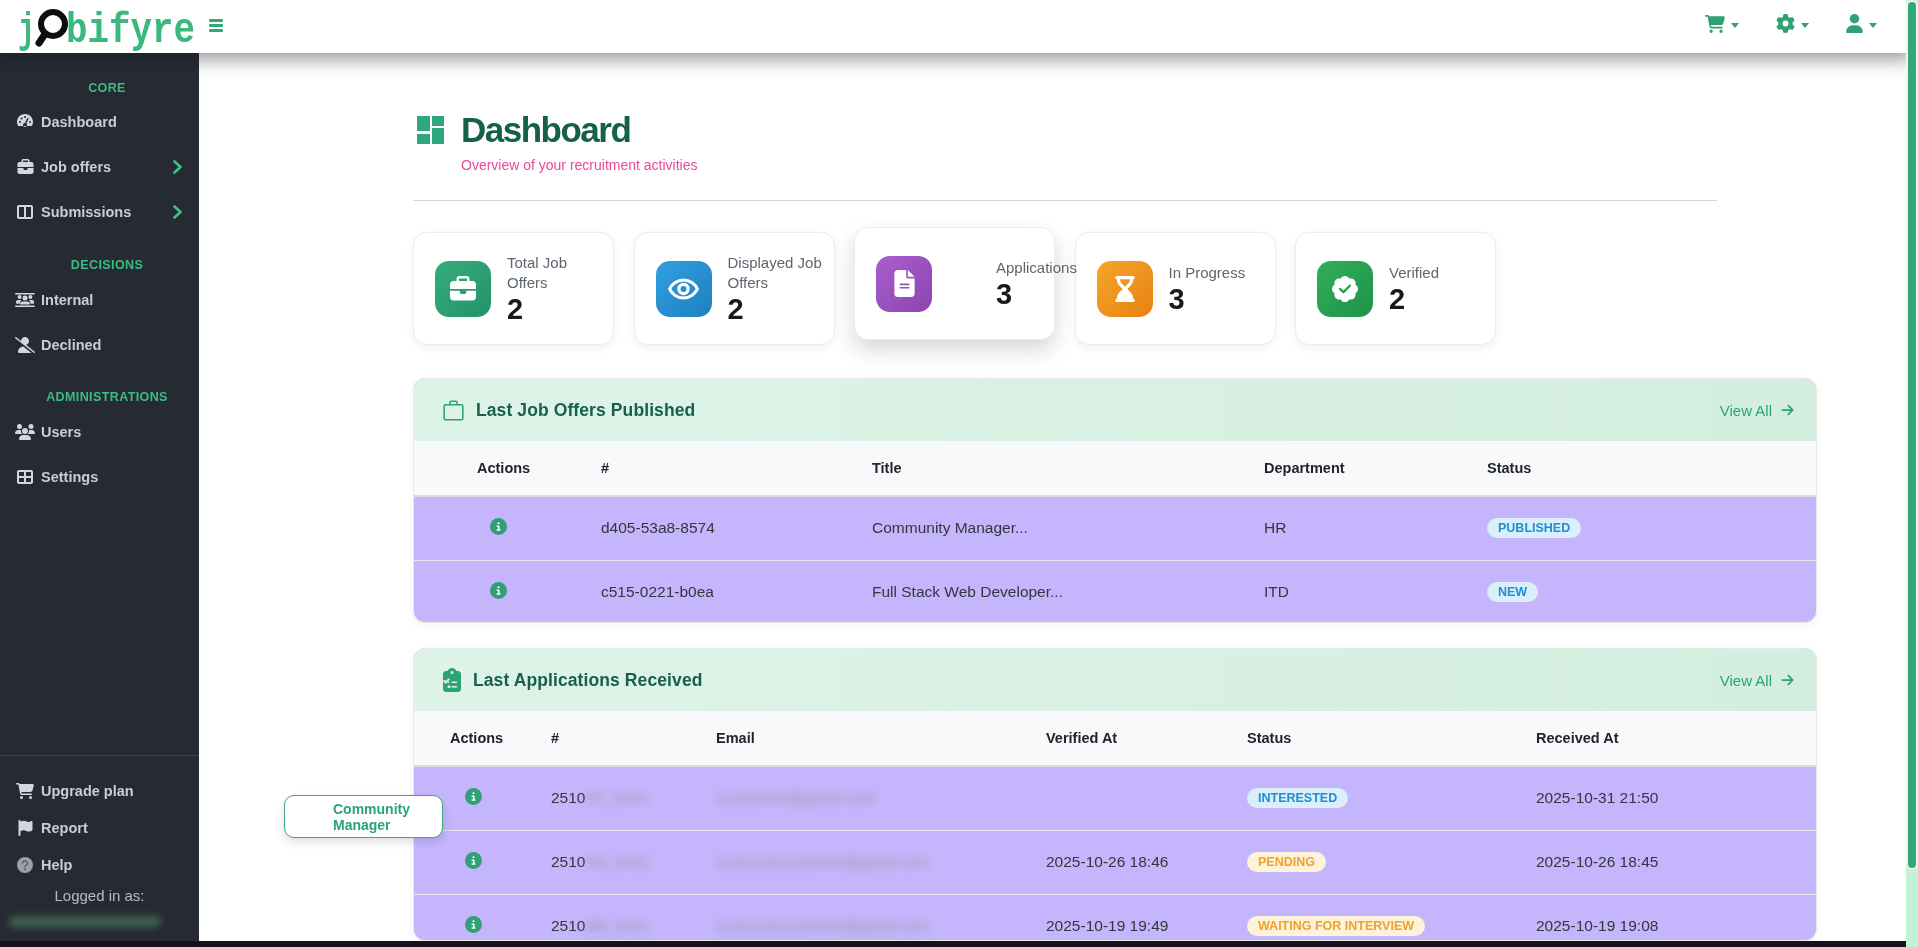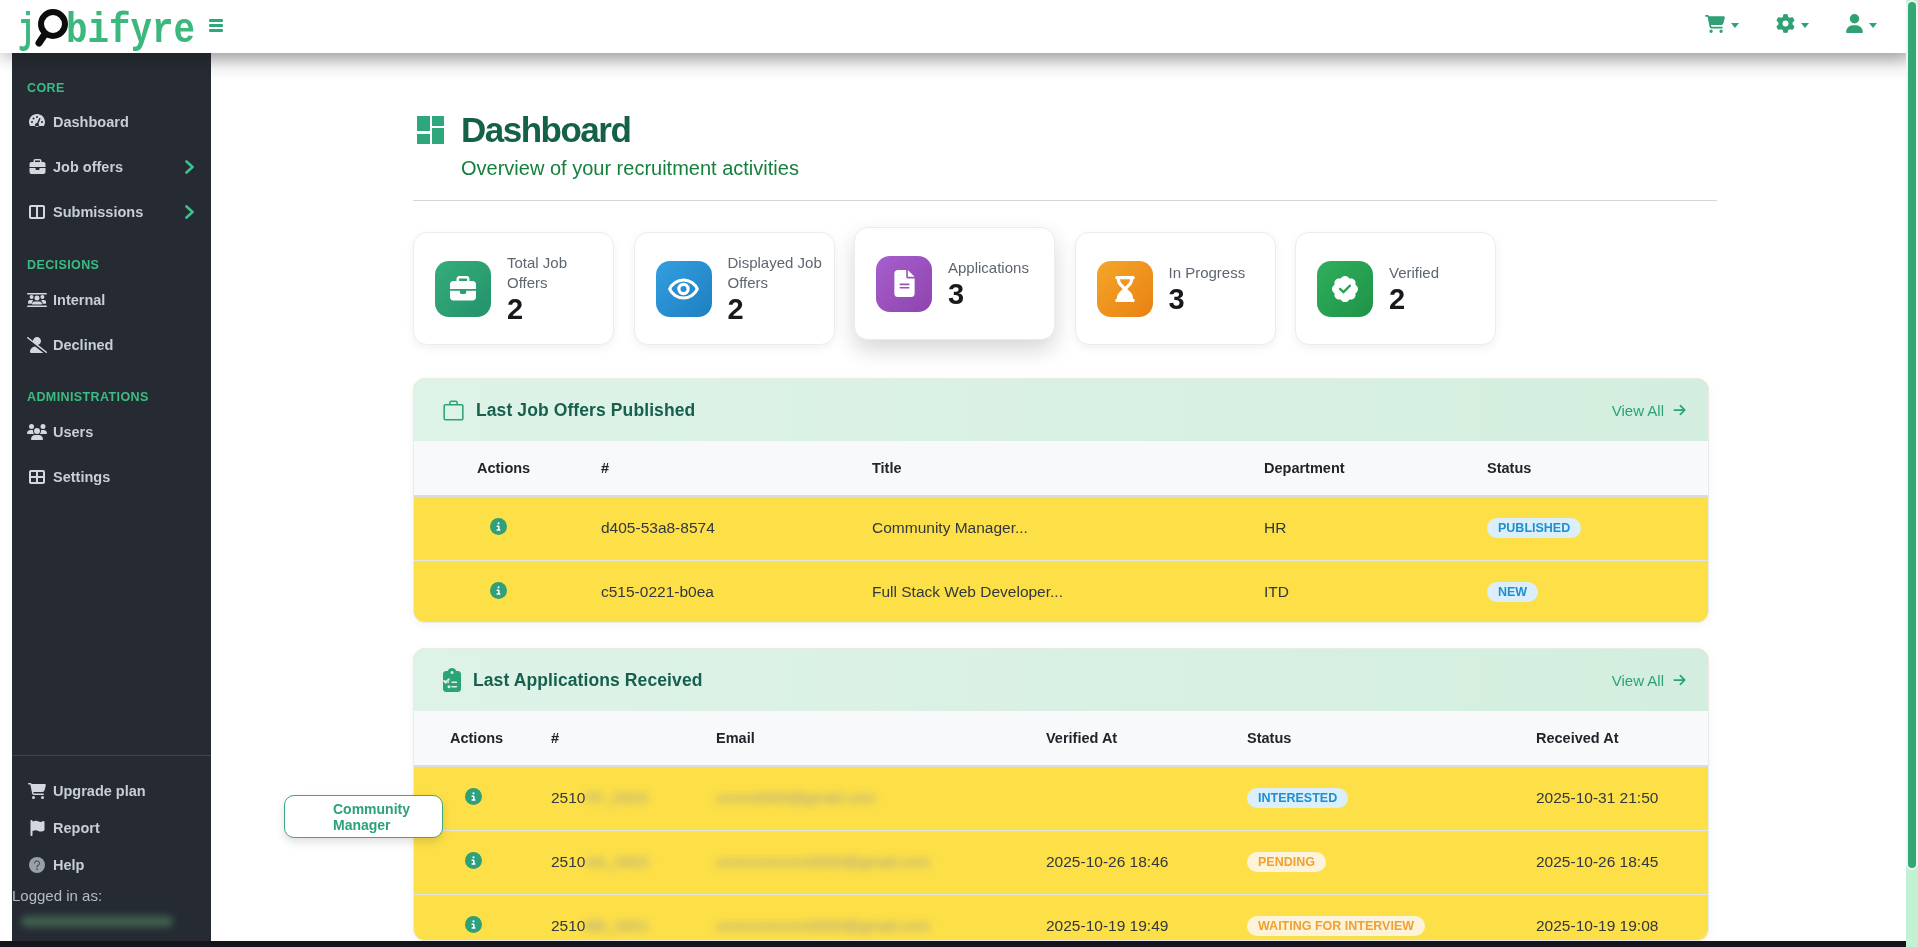--- a/index.html
+++ b/index.html
@@ -5,54 +5,54 @@
 * { margin:0; padding:0; box-sizing:border-box; }
 html,body { width:1918px; height:947px; overflow:hidden; font-family:"Liberation Sans", sans-serif; background:#fff; }
 .topbar { position:absolute; left:0; top:0; width:1906px; height:53px; background:#fff; z-index:30; box-shadow:0 6px 14px rgba(0,0,0,.22); }
 .logo { position:absolute; left:0; top:2px; height:50px; }
 .burger { position:absolute; left:209px; top:19px; width:14px; }
 .burger div { height:2.6px; background:#2fa879; margin-bottom:2.6px; border-radius:1px; }
 .topicons { position:absolute; right:29px; top:14px; display:flex; gap:37px; align-items:center; }
 .topicon { display:flex; align-items:center; gap:6px; color:#2fa174; }
 .caret { width:0; height:0; border-left:4px solid transparent; border-right:4px solid transparent; border-top:5px solid #2fa174; margin-top:4px; }
 
-.sidebar { position:absolute; left:12px; top:53px; width:199px; height:888px; background:#262b33; z-index:20; color:#c9ced6; }
+.sidebar { position:absolute; left:0; top:53px; width:199px; height:888px; background:#262b33; z-index:20; color:#c9ced6;text-align:center; }
 .sb-head { font-size:12.5px; font-weight:bold; color:#3abd82; letter-spacing:.4px; margin:0 0 0 15px; }
 .sb-item { display:flex; align-items:center; height:45px; padding-left:15px; font-size:14.5px; font-weight:600; color:#c9ced6; position:relative; }
 .sb-item .ic { width:20px; margin-right:6px; display:flex; justify-content:center; }
 .sb-item .chev { position:absolute; right:17px; top:16px; }
 .sb-sep { border-top:1px solid #40454d; margin:0; }
 .sb-bottom { position:absolute; left:0; top:702px; width:100%; }
 .logged { font-size:15px; color:#b6bbc2; margin-top:4px; }
 .redact { margin:12px 0 0 9px; width:152px; height:11px; background:#40604e; border-radius:6px; filter:blur(3.5px); }
 
 .main { position:absolute; left:199px; top:53px; width:1707px; height:888px; background:#fff; overflow:hidden; }
 .topshadow { position:absolute; left:0; top:0; width:100%; height:28px; background:linear-gradient(to bottom, rgba(95,95,100,.26), rgba(120,120,125,.08) 55%, rgba(255,255,255,0)); pointer-events:none; z-index:5; }
 
 .content { position:absolute; left:214px; top:0; width:1304px; }
 .pg-title { position:absolute; left:4px; top:57px; display:flex; align-items:center; gap:17px; }
 .pg-title h1 { font-size:35px; color:#156049; font-weight:bold; letter-spacing:-1.5px; }
-.pg-sub { position:absolute; left:48px; top:104px; font-size:20px; color:#15803d; }
+.pg-sub { position:absolute; left:48px; top:104px; font-size:14px; color:#ec4899; }
 .pg-hr { position:absolute; left:0; top:147px; width:1304px; border-top:1px solid #d5d5d5; }
 
 .cards { position:absolute; left:0; top:179px; width:1304px; display:flex; gap:19.5px; }
 .card { width:201px; height:113px; background:#fff; border:1px solid #ececec; border-radius:14px; box-shadow:0 3px 10px rgba(0,0,0,.06); display:flex; align-items:center; padding-left:21px; }
-.card.hover { transform:translateY(-5px); box-shadow:0 10px 22px rgba(0,0,0,.16); }
+.card.hover { transform:translateY(-5px); box-shadow:0 10px 22px rgba(0,0,0,.16);gap:48px; }
 .tile { width:56px; height:56px; border-radius:14px; display:flex; align-items:center; justify-content:center; flex:none; }
 .cinfo { margin-left:16px; padding-top:2px; }
 .clabel { font-size:15px; color:#5d6670; line-height:1.32; }
 .cnum { font-size:29px; font-weight:bold; color:#17191c; margin-top:1px; line-height:1.1; }
 .t-green { background:linear-gradient(135deg,#35ad7c,#23926a); }
 .t-blue { background:linear-gradient(135deg,#339fe0,#1d7fc0); }
 .t-purple { background:linear-gradient(135deg,#a75fce,#8e44ad); }
 .t-orange { background:linear-gradient(135deg,#f4a62a,#e98112); }
 .t-green2 { background:linear-gradient(135deg,#2fae5d,#1f9347); }
 .t-red { background:linear-gradient(135deg,#e14e3e,#c13023); }
 
-.panel { position:absolute; left:0; width:1296px; background:#fde047; border-radius:12px; border:1px solid #e7ece9; box-shadow:0 2px 8px rgba(0,0,0,.05); overflow:hidden; }
+.panel { position:absolute; left:0; width:1404px; background:#c4b5fd; border-radius:12px; border:1px solid #e7ece9; box-shadow:0 2px 8px rgba(0,0,0,.05); overflow:hidden; }
 .panel1 { top:325px; height:245px; }
 .panel2 { top:595px; height:293px; }
 .phead { height:62px; background:linear-gradient(90deg,#def3e8,#d3eede); display:flex; align-items:center; padding:0 20px 0 28px; }
 .phead .ttl { font-size:17.5px; font-weight:bold; color:#17604e; margin-left:11px; letter-spacing:.1px; }
 .viewall { margin-left:auto; color:#2aa377; font-size:15px; font-weight:normal; display:flex; align-items:center; gap:7px; }
 table.tbl { width:100%; border-collapse:collapse; table-layout:fixed; }
 table.tbl th { background:#f8f9fa; height:55px; text-align:left; font-size:14.5px; color:#21252b; border-bottom:2px solid #d9dde1; font-weight:bold; }
 table.tbl td { height:64px; border-bottom:1px solid #e3e6e9; font-size:15.5px; color:#32373d; }
 .badge { display:inline-block; padding:3px 11px; border-radius:15px; font-size:12.5px; font-weight:bold; }
 .b-blue { background:#dbeffb; color:#1d8fd2; }

